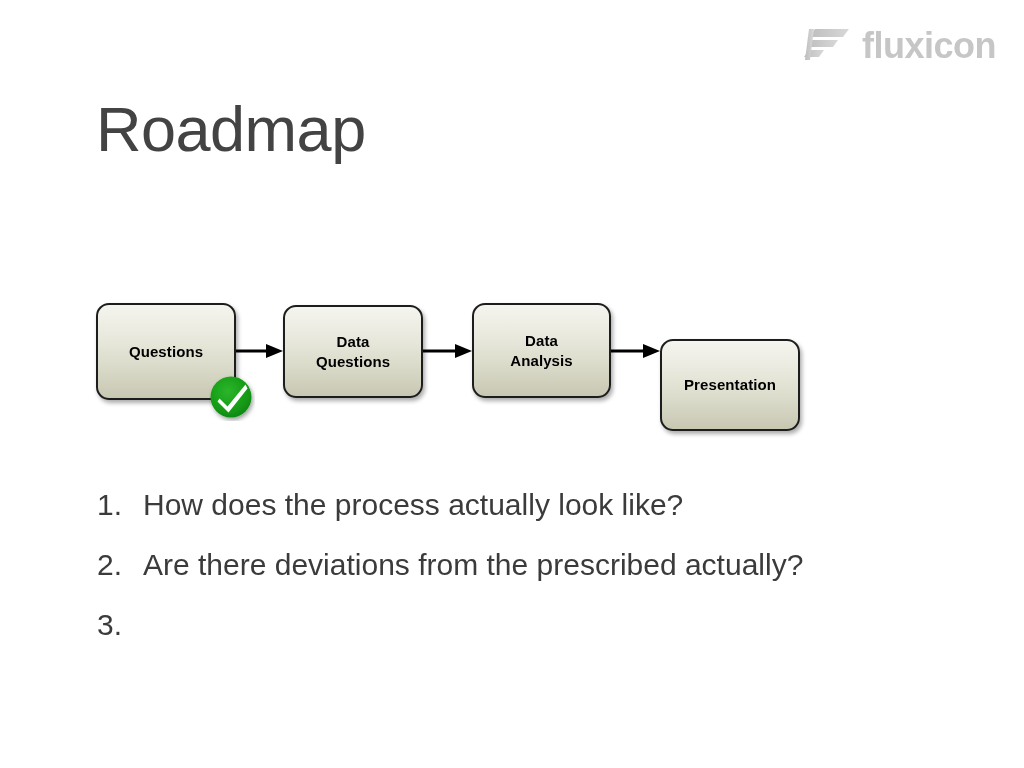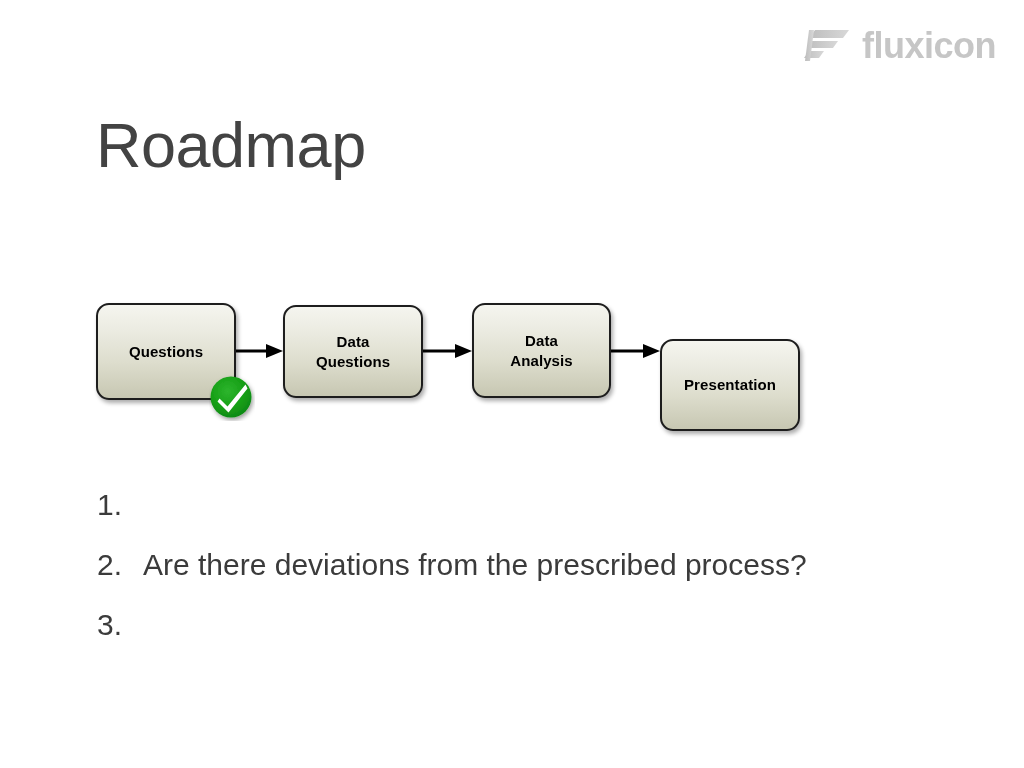--- a/index.html
+++ b/index.html
@@ -15,42 +15,42 @@
     font-family: "Liberation Sans", sans-serif;
     -webkit-font-smoothing: antialiased;
   }
 
   
   .brand {
     position: absolute;
     top: 28px;
     right: 28px;
     display: flex;
-    align-items: center;
+    align-items: flex-start;
     gap: 12px;
   }
   .brand-mark {
     width: 46px;
     height: 34px;
     display: block;
   }
   .brand-word {
     font-family: "Liberation Sans", sans-serif;
     font-size: 36px;
     font-weight: 700;
     letter-spacing: -0.5px;
     color: #c6c6c6;
     line-height: 1;
   }
 
   
   .slide-title {
     position: absolute;
     left: 96px;
-    top: 112px;
+    top: 96px;
     font-size: 63px;
     font-weight: 400;
     color: #434343;
     letter-spacing: -0.5px;
     line-height: 1.05;
   }
 
   
   .diagram {
     position: absolute;
@@ -208,21 +208,22 @@
       </filter>
     </defs>
     <circle cx="22" cy="22" r="20.5" fill="url(#greenGrad)" filter="url(#badgeShadow)"></circle>
     <path d="M10.5 23.5 L18.5 31.5 L36.5 9.5 L38.5 13.5 L19.5 37.5 L8.5 26.5 Z" fill="#ffffff"></path>
   </svg>
 </div>
 
 <ol class="qlist">
   <li class="qitem">
     <span class="qnum">1.</span>
+    <span class="qtext">How does the process actually look like?</span>
   </li>
   <li class="qitem">
     <span class="qnum">2.</span>
-    <span class="qtext">Are there deviations from the prescribed process?</span>
+    <span class="qtext">Are there deviations from the prescribed actually?</span>
   </li>
   <li class="qitem">
     <span class="qnum">3.</span>
   </li>
 </ol>
 
 </body></html>

